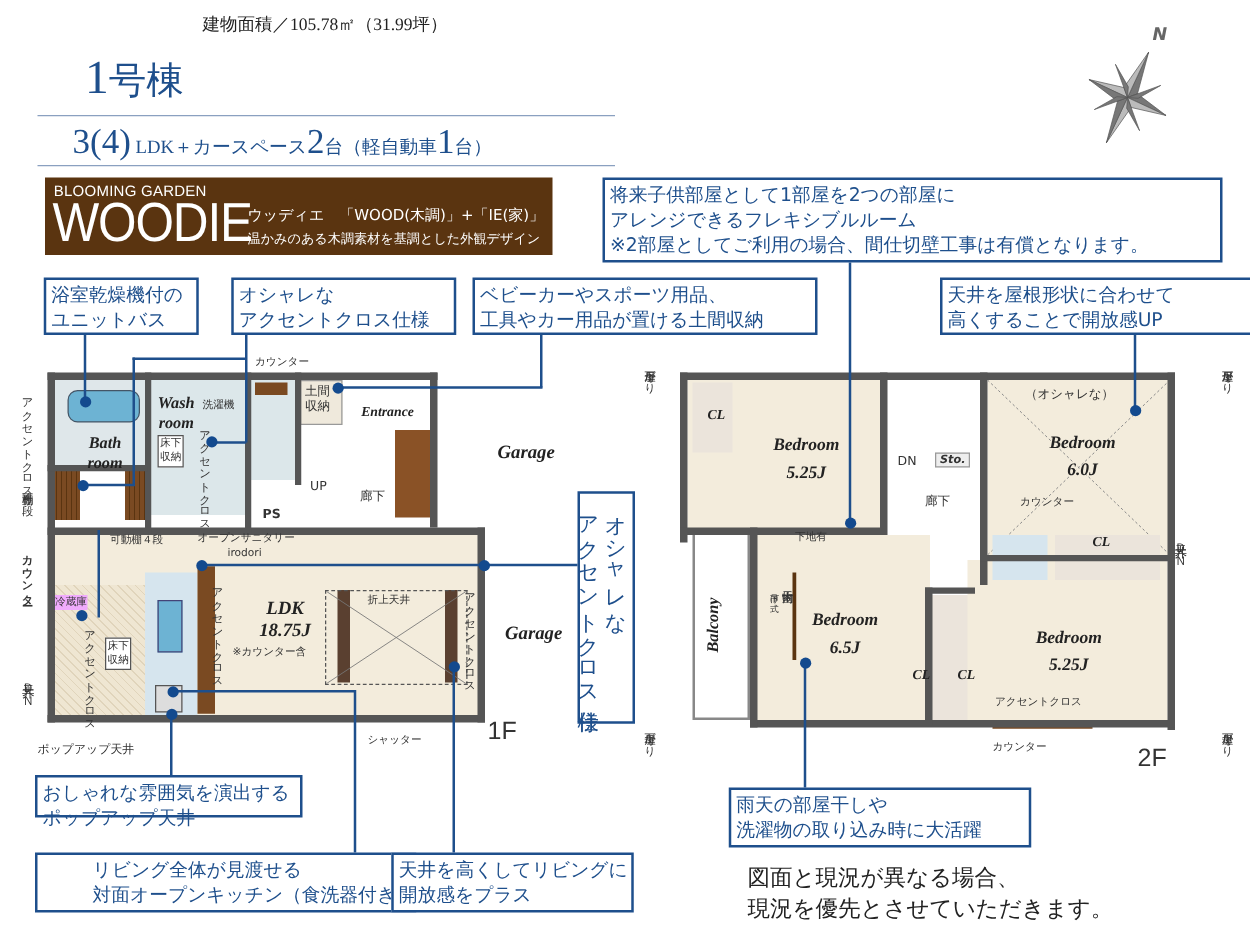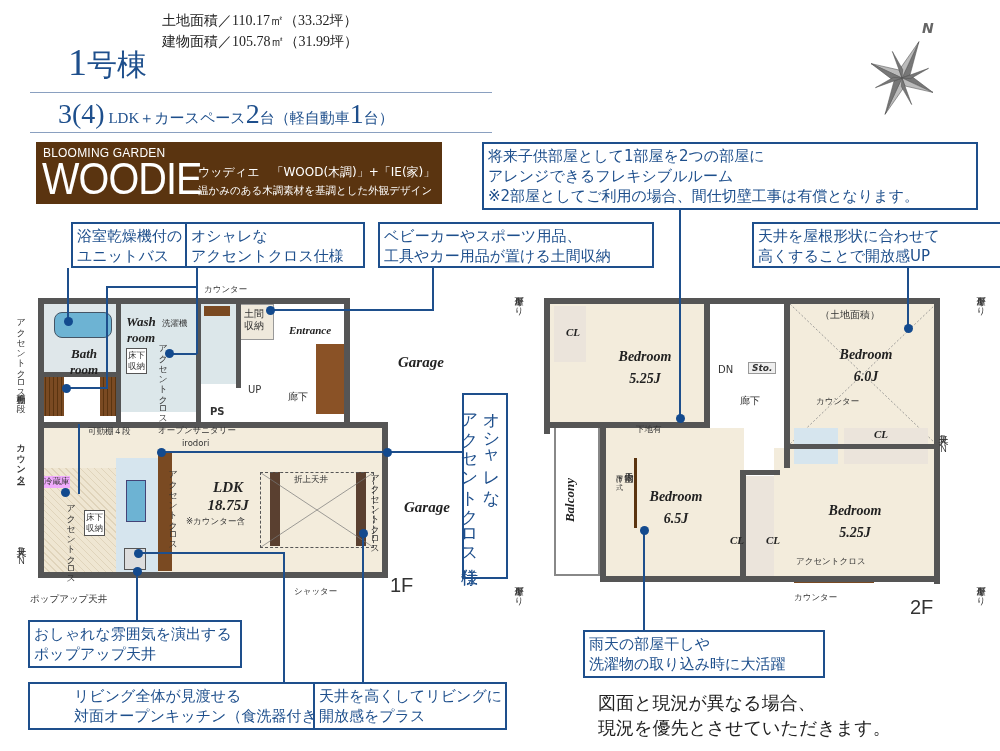--- a/index.html
+++ b/index.html
@@ -31,21 +31,20 @@
   .small{position:absolute;font-size:8.5px;color:#333;white-space:nowrap;}
   .vsmall{position:absolute;font-size:9px;color:#333;writing-mode:vertical-rl;white-space:nowrap;}
   .floor-label{position:absolute;font-size:20px;color:#333;font-family:"Liberation Sans",sans-serif;}
   .notice{left:598px;top:690px;font-size:18px;line-height:25px;color:#222;}
 </style>
 </head>
 <body>
 
 <div class="abs bld-title serif"><span class="num">1</span><span>号棟</span></div>
 <div class="abs area-lines serif">
-  <div>土地面積／110.17㎡（33.32坪）</div>
   <div>建物面積／105.78㎡（31.99坪）</div>
 </div>
 <div class="abs rule" style="top:92px;"></div>
 <div class="abs layout-line serif">
   <span class="big">3</span><span class="big">(4)</span>
   <span>LDK＋カースペース</span><span class="big">2</span><span>台（軽自動車</span><span class="big">1</span><span>台）</span>
 </div>
 <div class="abs rule" style="top:132px;"></div>
 
 <div class="abs" style="left:860px;top:20px;width:90px;height:100px;">
@@ -68,21 +67,21 @@
   <span class="abs" style="left:62px;top:0px;font-size:14px;font-style:italic;font-weight:bold;color:#666;">N</span>
 </div>
 
 <div class="abs woodie">
   <div class="sub">BLOOMING GARDEN</div>
   <div class="main">WOODIE</div>
   <div class="d1">ウッディエ　「WOOD(木調)」+「IE(家)」</div>
   <div class="d2">温かみのある木調素材を基調とした外観デザイン</div>
 </div>
 
-<div class="callout" style="left:35px;top:222px;width:124px;height:46px;margin-left:36px;">
+<div class="callout" style="left:35px;top:222px;width:124px;height:46px;">
   <div>浴室乾燥機付の</div>
     <div>ユニットバス</div>
 </div>
 <div class="callout" style="left:185px;top:222px;width:180px;height:46px;">
   <div>オシャレな</div>
     <div>アクセントクロス仕様</div>
 </div>
 <div class="callout" style="left:378px;top:222px;width:276px;height:46px;">
   <div>ベビーカーやスポーツ用品、</div>
     <div>工具やカー用品が置ける土間収納</div>
@@ -93,21 +92,21 @@
     <div>※2部屋としてご利用の場合、間仕切壁工事は有償となります。</div>
 </div>
 <div class="callout" style="left:752px;top:222px;width:261px;height:46px;">
   <div>天井を屋根形状に合わせて</div>
     <div>高くすることで開放感UP</div>
 </div>
 <div class="callout vcallout" style="left:462px;top:393px;width:46px;height:186px;">
   <div>オシャレな</div>
     <div>アクセントクロス仕様</div>
 </div>
-<div class="callout" style="left:28px;top:620px;width:214px;height:48px;">
+<div class="callout" style="left:28px;top:620px;width:214px;height:34px;">
   <div>おしゃれな雰囲気を演出する</div>
     <div>ポップアップ天井</div>
 </div>
 <div class="callout" style="left:28px;top:682px;width:305px;height:48px;padding-left:44px;">
   <div>リビング全体が見渡せる</div>
     <div>対面オープンキッチン（食洗器付き）</div>
 </div>
 <div class="callout" style="left:313px;top:682px;width:194px;height:48px;">
   <div>天井を高くしてリビングに</div>
     <div>開放感をプラス</div>
@@ -235,21 +234,21 @@
   <div class="wall" style="left:240px;top:0;width:6px;height:170px;"></div>
   <div class="wall" style="left:196px;top:172px;width:6px;height:110px;"></div>
   <div class="wall" style="left:240px;top:146px;width:156px;height:5px;"></div>
   <div class="wall" style="left:196px;top:172px;width:40px;height:5px;"></div>
 
   <div class="rlabel" style="left:22px;top:26px;font-size:11px;">CL</div>
   <div class="rlabel" style="left:56px;top:48px;width:90px;font-size:14px;line-height:22px;">
       <div>Bedroom</div>
       <div>5.25J</div>
     </div>
-  <div class="small" style="left:276px;top:10px;font-size:10px;">（土地面積）</div>
+  <div class="small" style="left:276px;top:10px;font-size:10px;">（オシャレな）</div>
   <div class="rlabel" style="left:272px;top:46px;width:100px;font-size:14px;line-height:22px;">
       <div>Bedroom</div>
       <div>6.0J</div>
     </div>
   <div class="small" style="left:174px;top:66px;font-size:10px;">DN</div>
   <div class="small" style="left:204px;top:64px;font-size:9px;font-weight:bold;font-style:italic;border:1px solid #999;background:#eee;padding:0 3px;">Sto.</div>
   <div class="small" style="left:196px;top:96px;font-size:10px;">廊下</div>
   <div class="small" style="left:272px;top:98px;">カウンター</div>
   <div class="rlabel" style="left:330px;top:128px;font-size:11px;">CL</div>
   <div class="small" style="left:92px;top:126px;">下地有</div>

